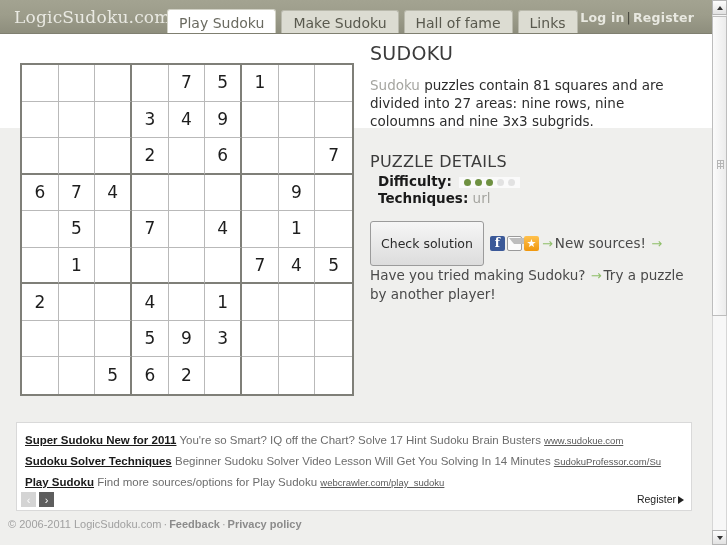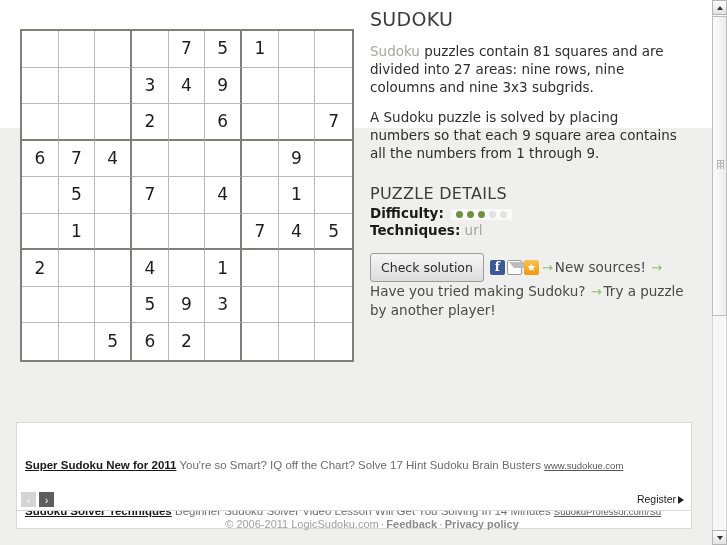--- a/index.html
+++ b/index.html
@@ -186,21 +186,21 @@
     color: #2e2e2e;
   }
   p.para .lnk { color: #a5a5a0; }
 
   .detail-row {
     font-size: 13.5px;
     line-height: 17px;
     color: #2e2e2e;
     white-space: nowrap;
   }
-  .detail-row b { color: #1a1a1a; }
+  .detail-row b { color: #1a1a1a; margin-left: 8px; }
   .detail-row .val { color: #3a3a3a; }
   .detail-row .url { color: #a5a5a0; }
 
   #difficulty {
     display: inline-block;
     vertical-align: middle;
     background: #fafafa;
     padding: 2px 3px;
     margin-left: 3px;
     line-height: 0;
@@ -218,21 +218,21 @@
   #actions {
     margin-top: 14px;
     position: relative;
     font-size: 13.5px;
     line-height: 19px;
     color: #4a4a4a;
   }
   #check-solution {
     display: inline-block;
     vertical-align: middle;
-    padding: 6px 10px;
+    padding: 14px 10px;
     font-family: "DejaVu Sans", sans-serif;
     font-size: 12.5px;
     color: #2a2a2a;
     background: linear-gradient(to bottom,#f6f6f6,#dcdcdc);
     border: 1px solid #9b9b9b;
     border-radius: 3px;
     cursor: pointer;
     margin-right: 6px;
   }
   .sicon {
@@ -291,21 +291,20 @@
     border: 1px solid #d9d9d9;
     padding: 7px 8px 6px 8px;
   }
   .ad {
     font-size: 11.5px;
     line-height: 21px;
     color: #6d6d6d;
     white-space: nowrap;
     overflow: hidden;
     font-family: "Liberation Sans", sans-serif;
-    margin-top: 25px;
   }
   .ad .title {
     color: #1a1a1a;
     font-weight: bold;
     text-decoration: underline;
   }
   .ad .adurl {
     font-size: 9.5px;
     color: #5a5a5a;
     text-decoration: underline;
@@ -344,36 +343,49 @@
     width: 0; height: 0;
     border-top: 4.5px solid transparent;
     border-bottom: 4.5px solid transparent;
     border-left: 6px solid #222;
     vertical-align: -1px;
   }
 
   
   #footer {
     position: absolute;
-    left: 16px; top: 518px;
+    left: 8px; top: 518px;
     width: 712px;
-    text-align: center;
     font-size: 11px;
     color: #a0a0a0;
     font-family: "Liberation Sans", sans-serif;
     white-space: nowrap;
   }
   #footer b { color: #8b8b8b; }
   #footer .sep { margin: 0 2px; }
 </style>
 </head>
 <body>
 
 <div id="page">
 
+  <div id="header">
+    <div id="logo">LogicSudoku.com</div>
+
+    <div id="tabs">
+      <div class="tab active">Play Sudoku</div>
+      <div class="tab">Make Sudoku</div>
+      <div class="tab">Hall of fame</div>
+      <div class="tab">Links</div>
+    </div>
+
+    <div id="account">
+      <a href="#">Log in</a><span class="divider">|</span><a href="#">Register</a>
+    </div>
+  </div>
 
   <div id="content">
 
     <div id="sudoku">
         <div class="cell r1 c1"></div>
         <div class="cell r1 c2"></div>
         <div class="cell r1 c3"></div>
         <div class="cell r1 c4"></div>
         <div class="cell r1 c5">7</div>
         <div class="cell r1 c6">5</div>
@@ -452,21 +464,20 @@
         <div class="cell r9 c7"></div>
         <div class="cell r9 c8"></div>
         <div class="cell r9 c9"></div>
       </div>
 
     <div id="panel">
       <h2 class="sect">SUDOKU</h2>
 
       <p class="para"><span class="lnk">Sudoku</span><span> puzzles contain 81 squares and are divided into 27 areas: nine rows, nine coloumns and nine 3x3 subgrids.</span></p>
 
-      <p class="para">A Sudoku puzzle is solved by placing numbers so that each 9 square area contains all the numbers from 1 through 9.</p>
 
       <h2 class="sect2">PUZZLE DETAILS</h2>
 
       <div class="detail-row">
         <b>Difficulty:</b>
         <span id="difficulty"><span class="dot on"></span><span class="dot on"></span><span class="dot on"></span><span class="dot off"></span><span class="dot off"></span></span>
       </div>
       <div class="detail-row">
         <b>Techniques:</b>
         <span class="url">url</span>
@@ -476,20 +487,21 @@
         <button id="check-solution">Check solution</button><span class="sicon fb">f</span><span class="sicon mail"></span><span class="sicon star">★</span><span class="arrow">→</span><span class="txt">New sources!</span>
         <span class="arrow">→</span><span class="txt">Have you tried making Sudoku?</span>
         <span class="arrow">→</span><span class="txt">Try a puzzle by another player!</span>
       </div>
     </div>
   </div>
 
   <div id="ads">
       <div class="ad"><span class="title">Super Sudoku New for 2011</span><span> You're so Smart? IQ off the Chart? Solve 17 Hint Sudoku Brain Busters </span><span class="adurl">www.sudokue.com</span></div>
       <div class="ad"><span class="title">Sudoku Solver Techniques</span><span> Beginner Sudoku Solver Video Lesson Will Get You Solving In 14 Minutes </span><span class="adurl">SudokuProfessor.com/Su</span></div>
+      <div class="ad"><span class="title">Play Sudoku</span><span> Find more sources/options for Play Sudoku </span><span class="adurl">webcrawler.com/play_sudoku</span></div>
     </div>
 
   <div id="adnav">
     <div class="navbtn prev">‹</div>
     <div class="navbtn next">›</div>
     <div id="adchoices"><span>Register</span><span class="tri"></span></div>
   </div>
 
   <div id="footer">
     <span>© 2006-2011 LogicSudoku.com</span><span class="sep">·</span><b>Feedback</b><span class="sep">·</span><b>Privacy policy</b>

